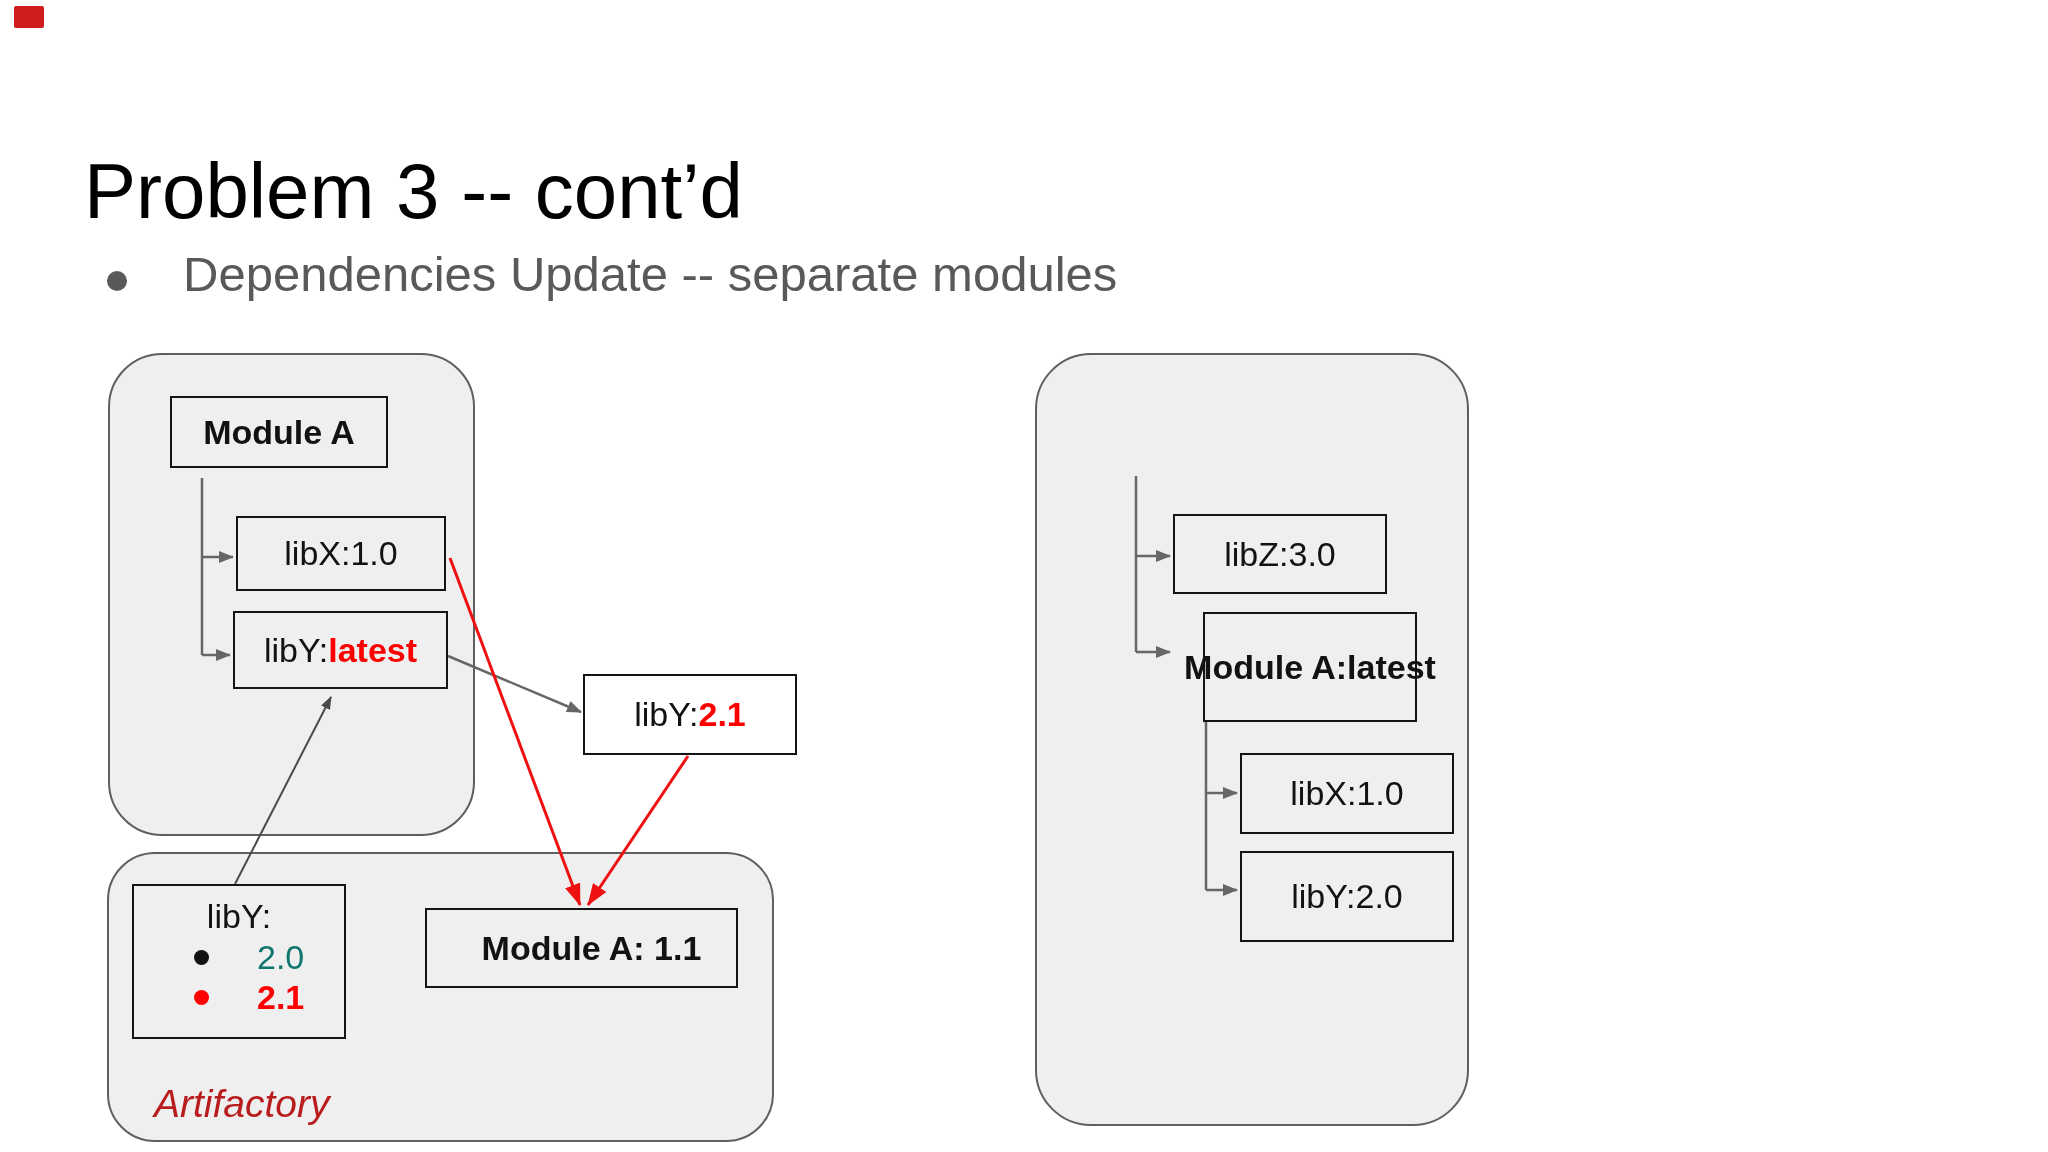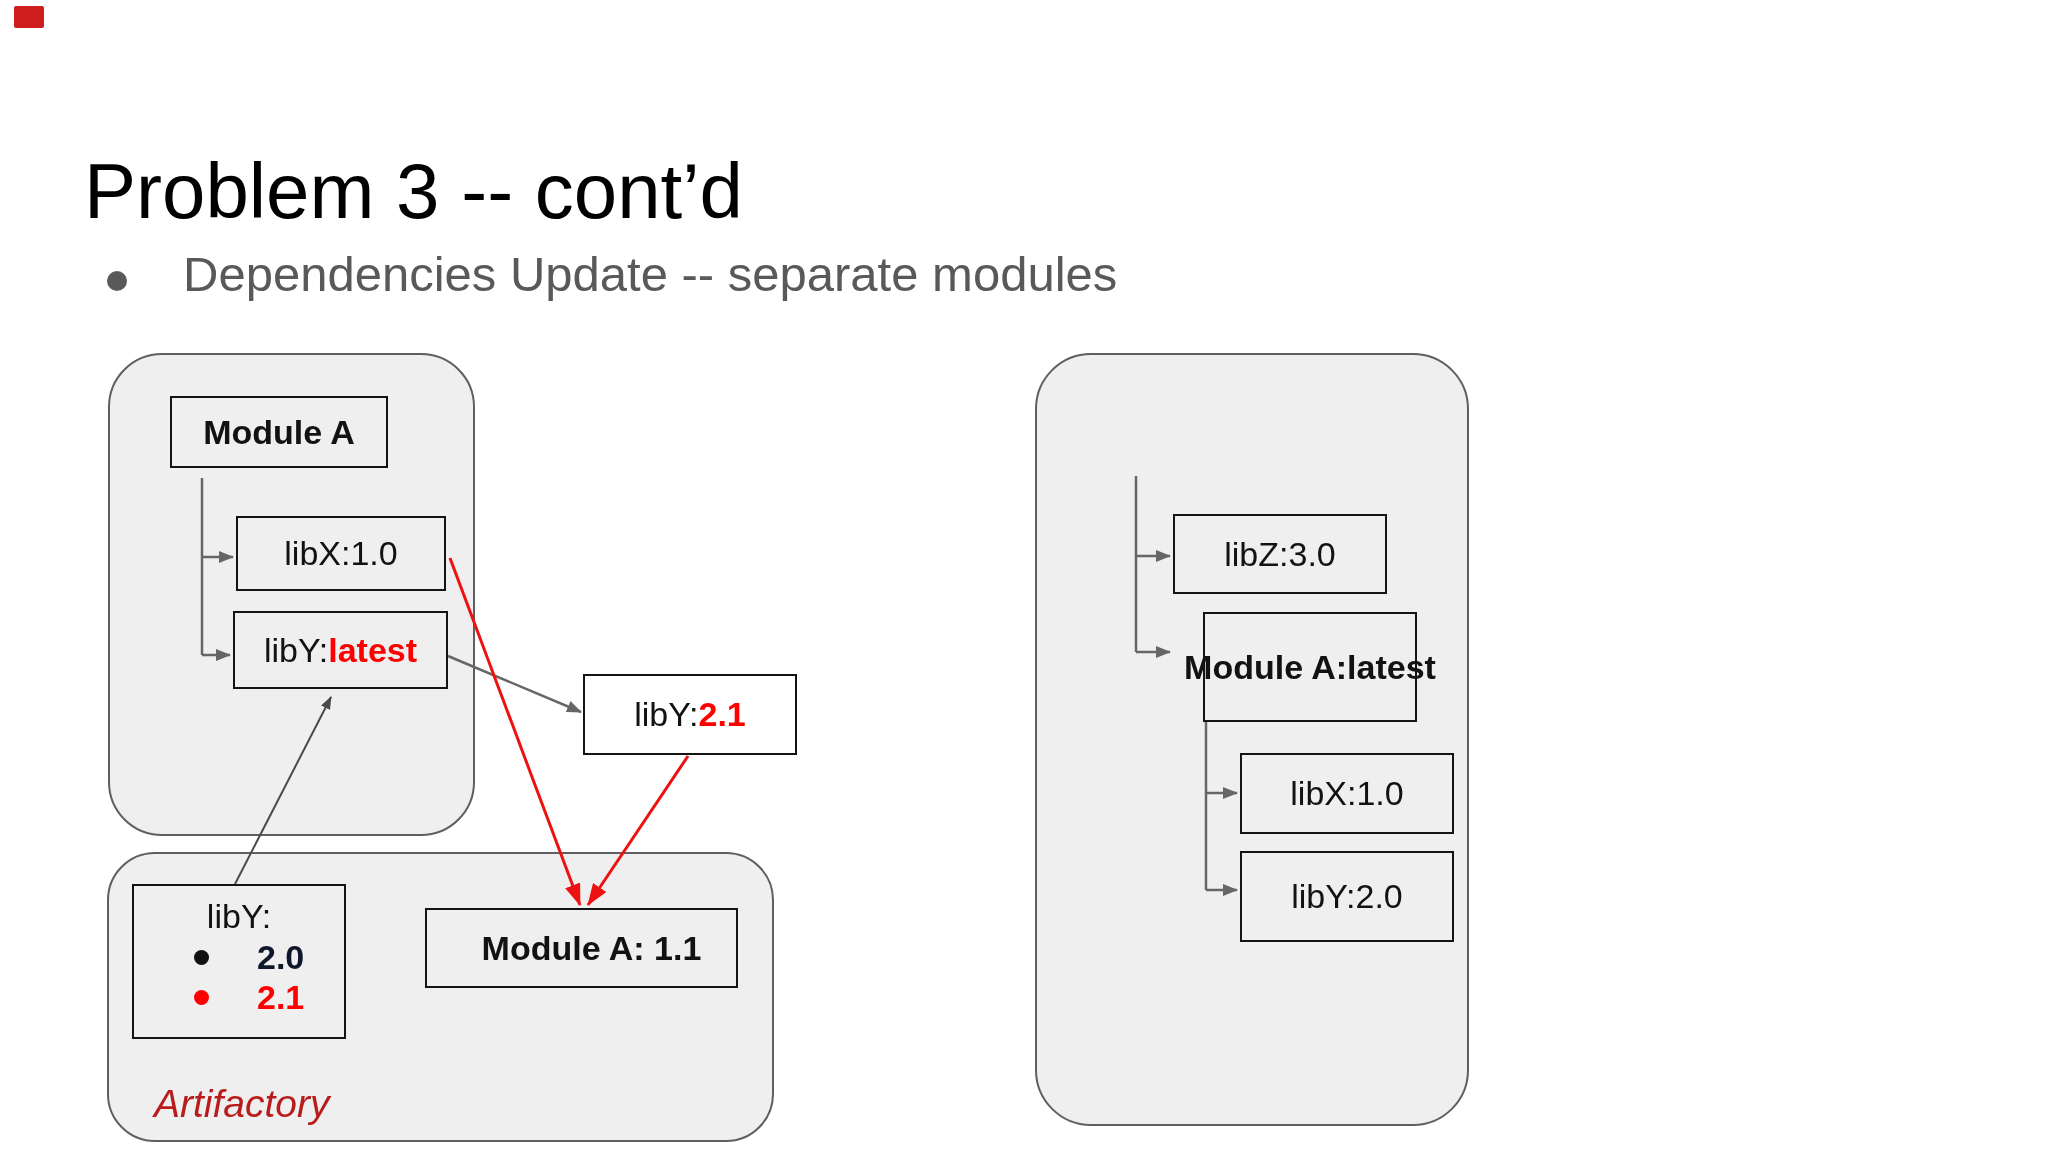--- a/index.html
+++ b/index.html
@@ -41,21 +41,21 @@
   .box.liby-20{left:1240px;top:851px;width:214px;height:91px;}
 
   .box.liby-versions{
     left:132px;top:884px;width:214px;height:155px;
     flex-direction:column;justify-content:flex-start;align-items:stretch;
     padding-top:10px;
   }
   .liby-versions .ver-title{text-align:center;line-height:40px;color:#121212;}
   .ver-row{display:flex;align-items:center;height:38px;padding-left:60px;margin-top:2px;}
   .ver-row .dot{width:15px;height:15px;border-radius:50%;background:#111111;flex:0 0 auto;}
-  .ver-row .ver-val{margin-left:48px;font-size:34px;color:#0f172a;font-weight:bold;}
+  .ver-row .ver-val{margin-left:48px;font-size:34px;color:#0f766e;}
   .ver-row.red .dot{background:#fe0000;}
   .ver-row.red .ver-val{color:#fe0000;font-weight:bold;}
 
   .artifactory-label{position:absolute;left:154px;top:1082px;font-size:39px;font-style:italic;color:#b91c1c;white-space:nowrap;}
 </style>
 </head>
 <body>
 
 <div id="canvas">
 

